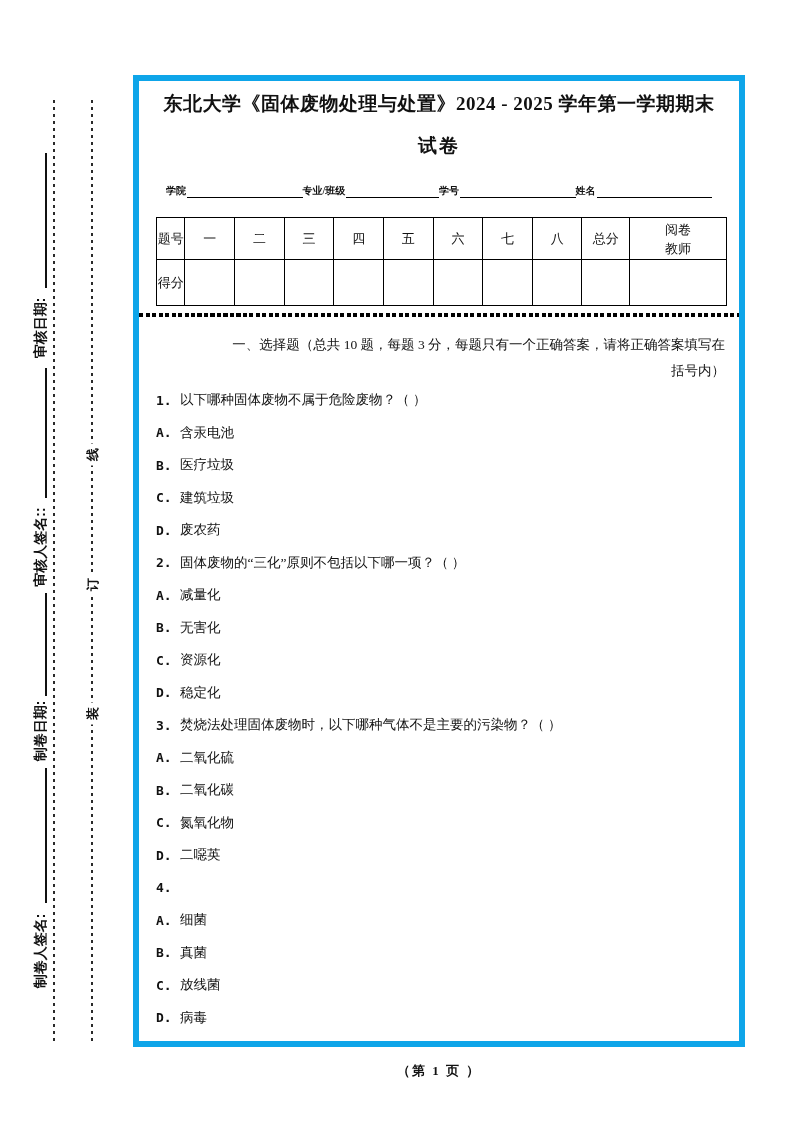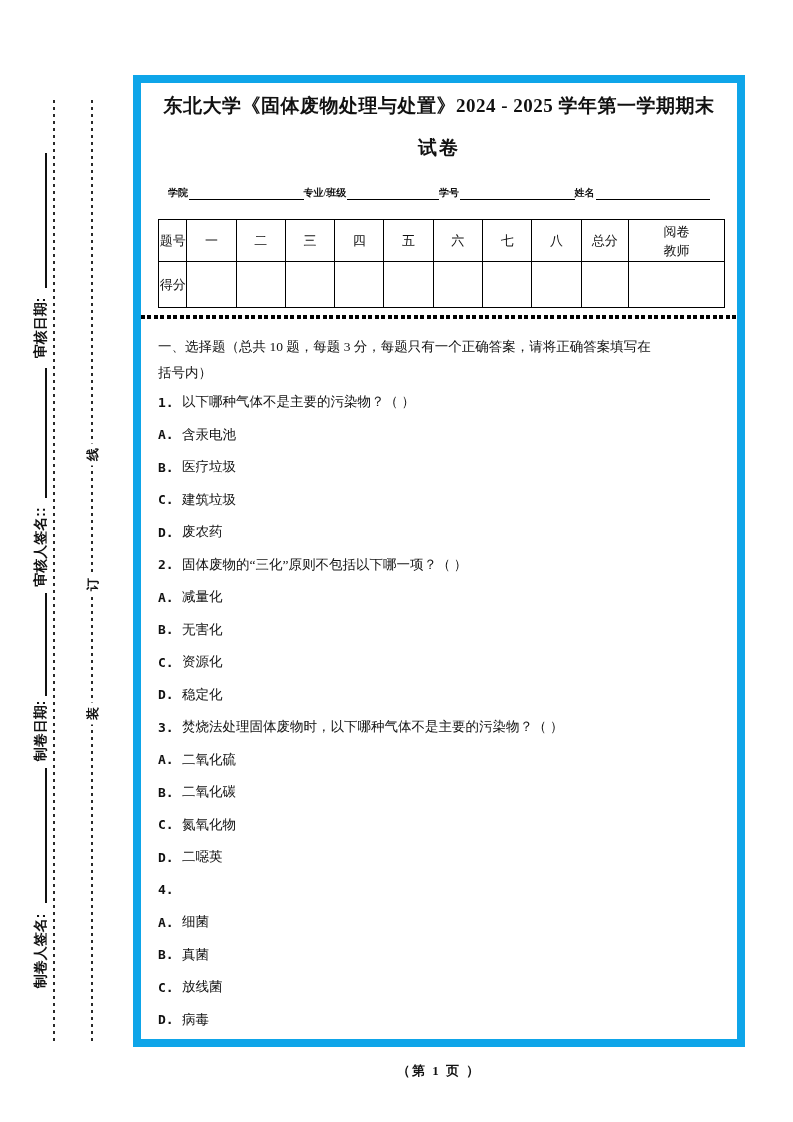--- a/index.html
+++ b/index.html
@@ -24,21 +24,21 @@
     background-image:repeating-linear-gradient(180deg,#2a2a2a 0 3px,transparent 3px 7px);
   }
   .bindchar{
     position:absolute;left:81px;width:22px;height:15px;line-height:15px;
     text-align:center;transform:rotate(-90deg);
     font-size:13px;background:#fff;font-weight:600;
   }
   
   .sheet{
     position:absolute;left:133px;top:75px;width:612px;height:972px;
-    border:8px solid #0ea5e9;box-sizing:border-box;
+    border:6px solid #0ea5e9;box-sizing:border-box;
   }
   .title1{
     margin-top:8px;text-align:center;font-size:19px;line-height:30px;
     font-weight:600;letter-spacing:.5px;
   }
   .title2{margin-top:12px;text-align:center;font-size:19px;line-height:30px;font-weight:600;letter-spacing:2px;}
   .info-row{
     display:flex;align-items:flex-end;
     margin:17px 27px 0 27px;height:20px;font-size:10px;font-weight:600;
   }
@@ -60,21 +60,21 @@
   .c-total{width:48px;}
   .c-teacher{width:99px;}
   .prewrap{white-space:pre-line;line-height:19px;}
   
   .sep{
     margin-top:7px;height:4px;width:100%;
     background-image:repeating-linear-gradient(90deg,#000 0 4px,transparent 4px 6.5px);
   }
   
   .questions{margin:15px 14px 0 17px;font-size:13.5px;}
-  .heading{line-height:26px;}
+  .heading{line-height:26px;text-align:right;}
   .qline{height:32.5px;display:flex;align-items:center;}
   .qkey{
     width:24px;flex:0 0 24px;
     font-family:"DejaVu Sans Mono","Liberation Mono",monospace;
     font-size:13px;font-weight:600;
   }
   
   .footer{
     position:absolute;left:133px;top:1062px;width:612px;text-align:center;
     font-size:13px;font-weight:bold;letter-spacing:2px;
@@ -160,21 +160,21 @@
     <div class="sep"></div>
 
     <div class="questions">
       <div class="heading">
         <span>一、选择题（总共 10 题，每题 3 分，每题只有一个正确答案，请将正确答案填写在</span><br>
         <span>括号内）</span>
       </div>
 
       <div class="qline">
         <span class="qkey">1.</span>
-        <span>以下哪种气体不是主要的污染物？（  ）</span>
+        <span>以下哪种固体废物不属于危险废物？（  ）</span>
       </div>
       <div class="qline">
         <span class="qkey">A.</span>
         <span>含汞电池</span>
       </div>
       <div class="qline">
         <span class="qkey">B.</span>
         <span>医疗垃圾</span>
       </div>
       <div class="qline">

